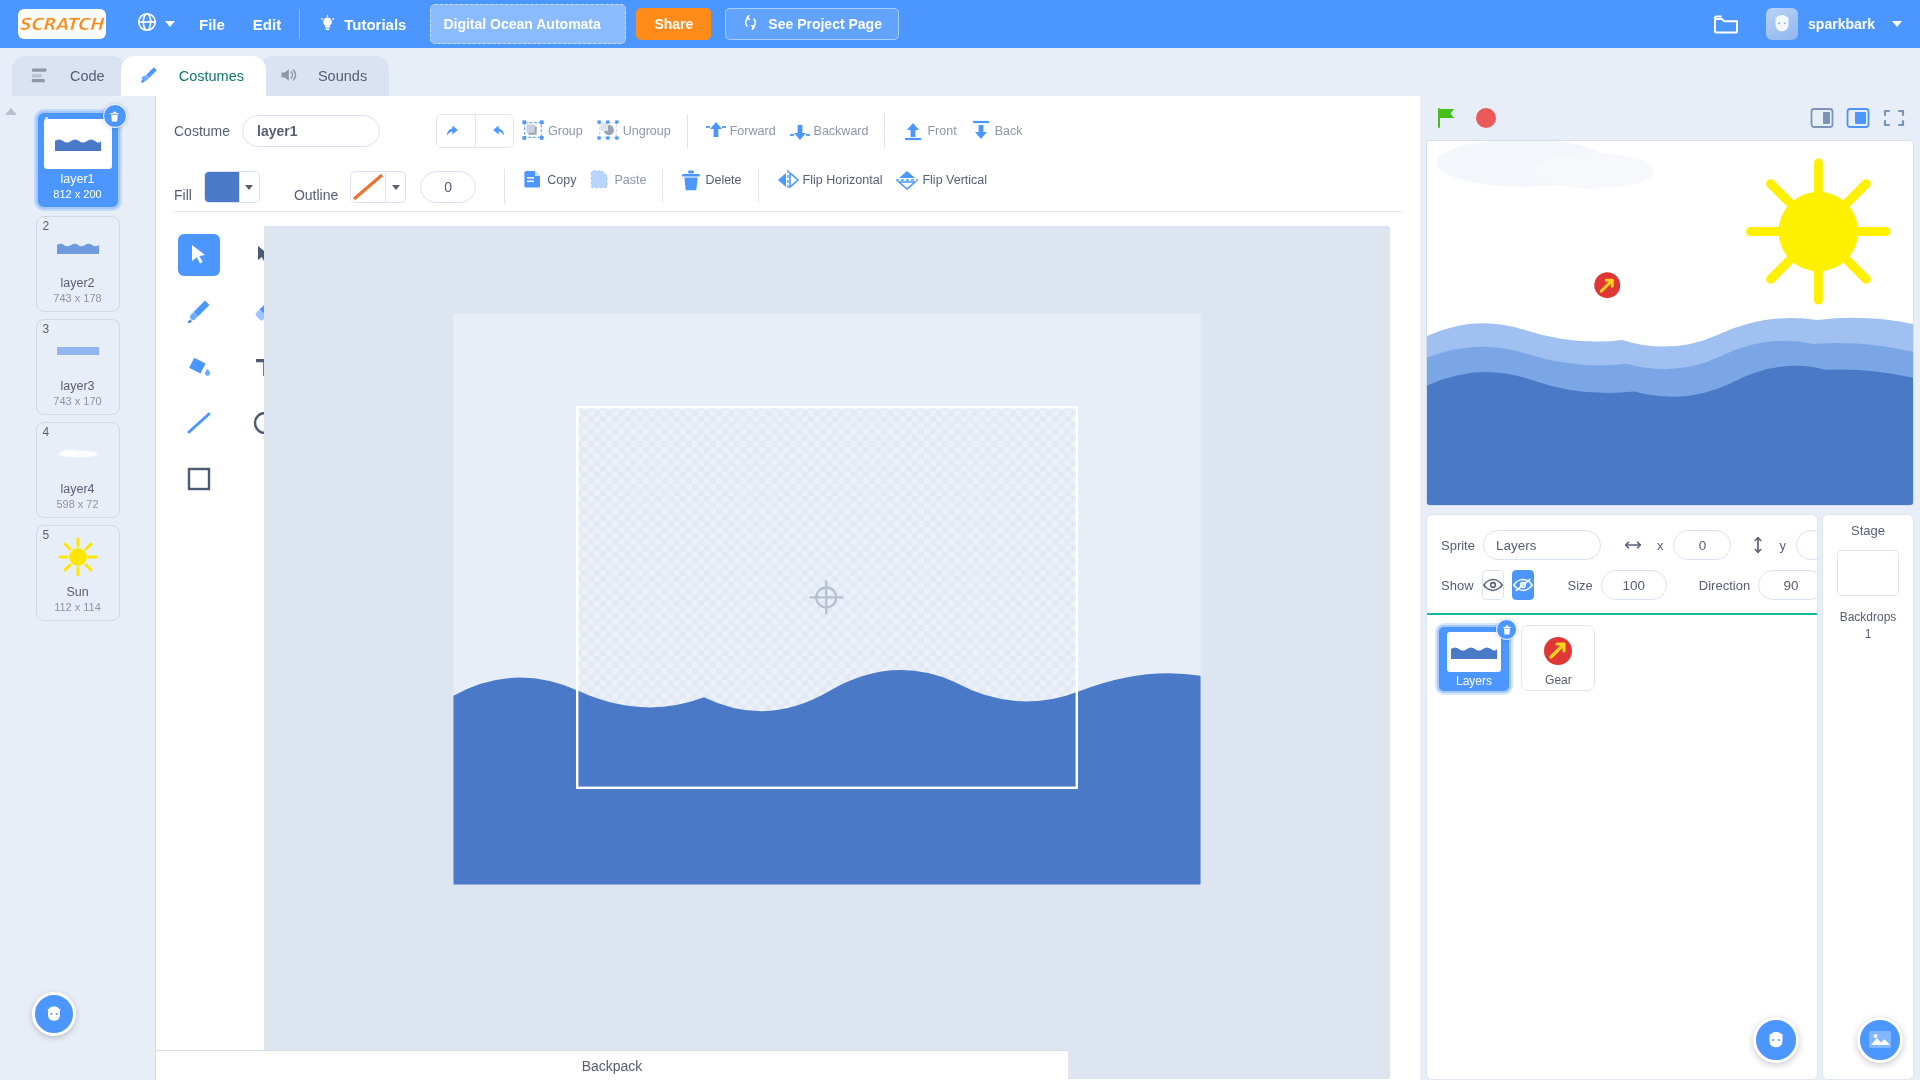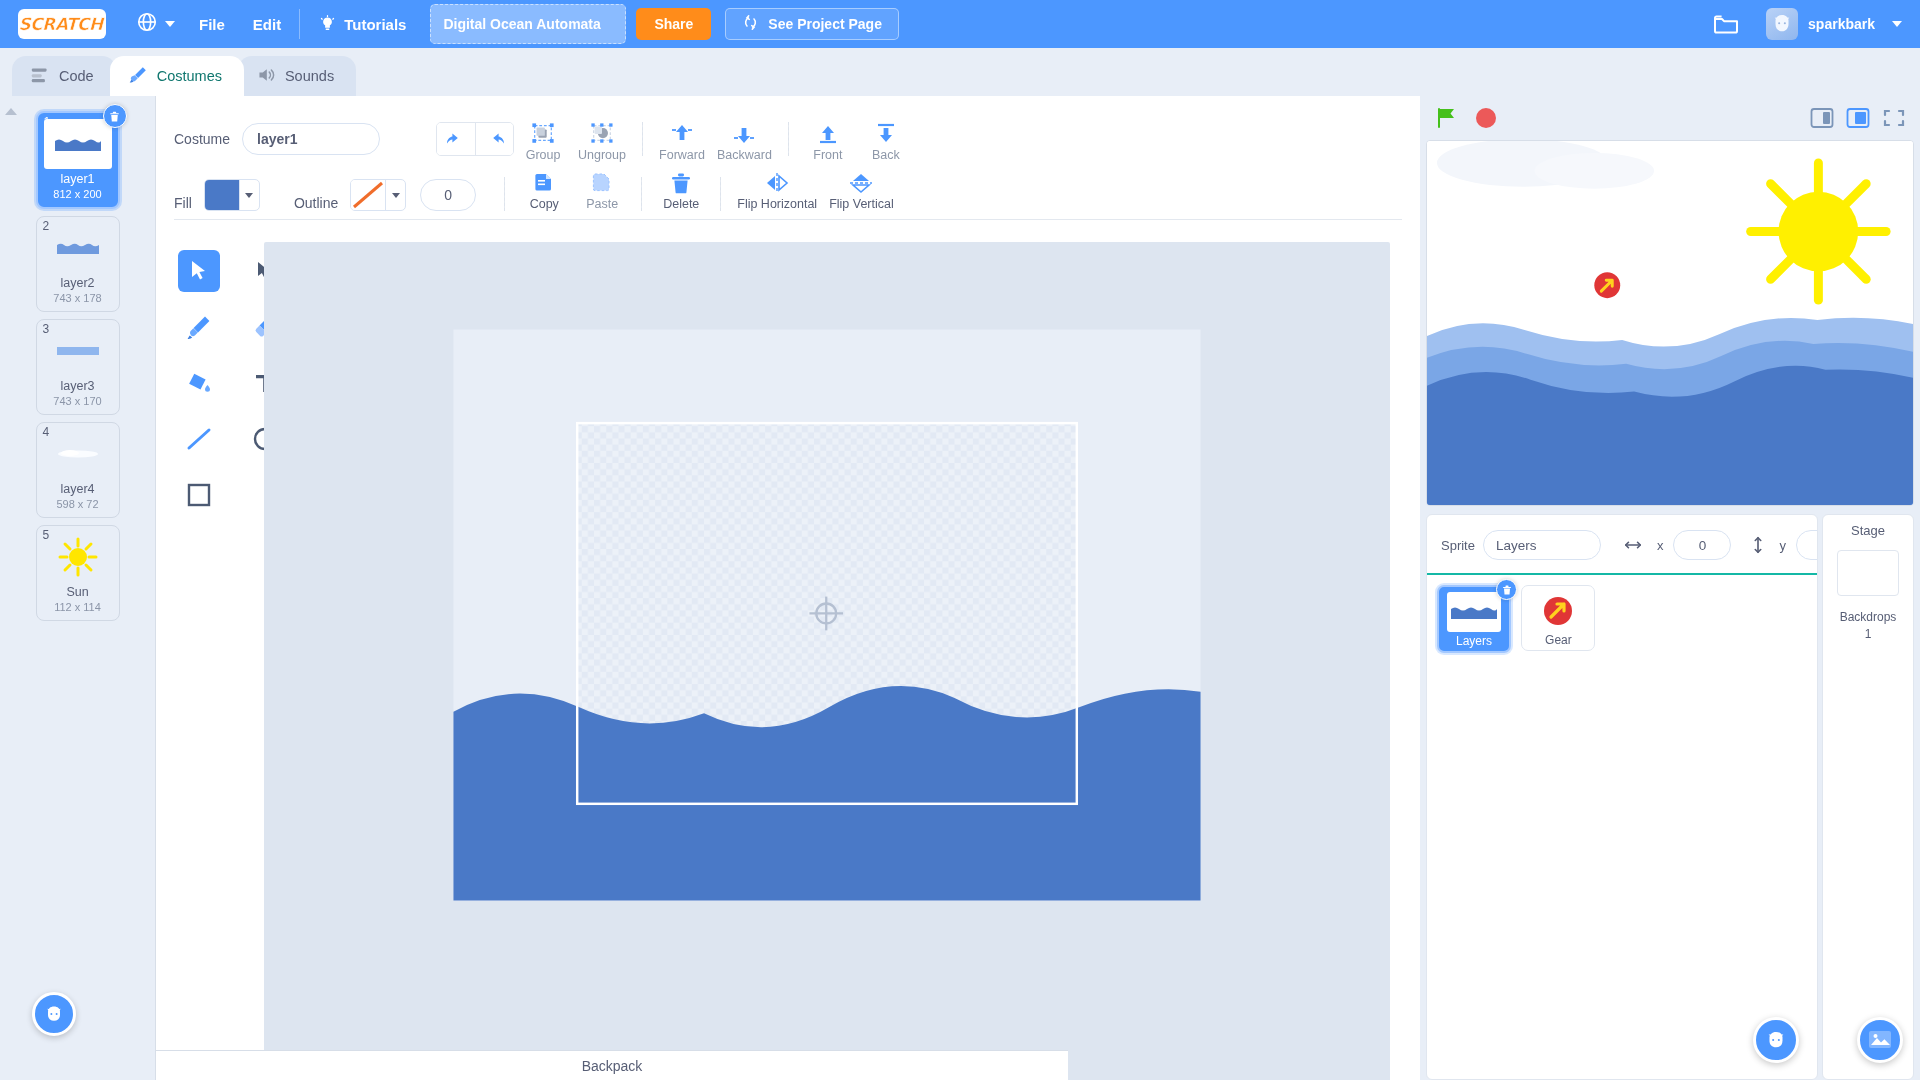--- a/index.html
+++ b/index.html
@@ -79,21 +79,21 @@
     overflow:hidden;
   }
   .username { color: #fff; font-size: 14px; font-weight: bold; }
 
   
   .tabrow {
     height: 48px; background: #e8eef7; display: flex;
     align-items: flex-end; padding-left: 12px; position: relative;
   }
   .tab {
-    display: flex; align-items: center; gap: 9px;
+    display: flex; align-items: center; gap: 20px;
     height: 40px; padding: 0 22px 0 18px;
     background: #d9e3f2; color: #575e75;
     border-radius: 14px 14px 0 0;
     font-size: 14.5px; cursor: pointer;
     margin-right: -6px; position: relative;
   }
   .tab.active {
     background: #fff; color: #0f766e; z-index: 3;
     font-weight: normal;
   }
@@ -148,21 +148,21 @@
     width: 44px; height: 44px; border-radius: 50%;
     background: #4c97ff; border: 3px solid #fff;
     box-shadow: 0 2px 6px rgba(0,0,0,0.2);
     display: flex; align-items: center; justify-content: center;
     cursor: pointer;
   }
 
   
   .paint { flex: 1 1 auto; background: #fff; display: flex; flex-direction: column;
            position: relative; min-width: 0; }
-  .paint-controls { padding: 8px 18px; }
+  .paint-controls { padding: 0 18px; }
   .ctl-row1 {
     display: flex; align-items: center; height: 58px;
     padding-top: 12px;
   }
   .ctl-row2 {
     display: flex; align-items: flex-end; height: 58px;
     border-bottom: 1px solid #e3e8ef;
     padding-bottom: 8px;
   }
   .lbl { font-size: 14px; color: #575e75; margin-right: 12px; }
@@ -176,21 +176,21 @@
     display: flex; margin-left: 56px;
     border: 1px solid #e0e6ef; border-radius: 5px; overflow: hidden;
   }
   .undo-btn {
     width: 38px; height: 32px; display: flex;
     align-items: center; justify-content: center; cursor: pointer;
     background: #fff;
   }
   .undo-btn + .undo-btn { border-left: 1px solid #e0e6ef; }
   .tool-btn {
-    display: flex; flex-direction: column; align-items: center;
+    display: flex; align-items: center;
     justify-content: flex-end; gap: 2px;
     min-width: 58px; padding: 0 6px; cursor: pointer; height: 46px;
   }
   .tool-btn span { font-size: 12.5px; color: #8d97a8; white-space: nowrap; }
   .tool-btn.enabled span { color: #575e75; }
   .vsep { width: 1px; height: 34px; background: #e3e8ef; margin: 0 10px; border-left:1px dashed #dde3ec;}
   .swatch-wrap {
     display: flex; align-items: center;
     border: 1px solid #d9e3f2; border-radius: 5px; overflow: hidden;
     height: 32px; background:#fff;
@@ -875,20 +875,40 @@
               <svg width="14" height="20" viewBox="0 0 14 22" fill="none" stroke="#575e75" stroke-width="1.8" stroke-linecap="round" stroke-linejoin="round">
                 <line x1="7" y1="3" x2="7" y2="19"></line>
                   <polyline points="4,6 7,3 10,6"></polyline>
                   <polyline points="4,16 7,19 10,16"></polyline>
               </svg>
             </span>
             <span class="si-axis">y</span>
             <input class="si-input si-small" value="0" style="">
           </div>
 
+          <div class="si-row">
+            <span class="si-lbl">Show</span>
+            <div class="vis-btn">
+              <svg width="20" height="16" viewBox="0 0 22 16" fill="none" stroke="#575e75" stroke-width="1.7">
+                <path d="M1 8s3.6-6 10-6 10 6 10 6-3.6 6-10 6S1 8 1 8z"></path>
+                  <circle cx="11" cy="8" r="2.6"></circle>
+              </svg>
+            </div>
+            <div class="vis-btn on">
+              <svg width="20" height="16" viewBox="0 0 22 16" fill="none" stroke="#ffffff" stroke-width="1.7">
+                <path d="M1 8s3.6-6 10-6 10 6 10 6-3.6 6-10 6S1 8 1 8z"></path>
+                  <circle cx="11" cy="8" r="2.6"></circle>
+                <line x1="3" y1="14.5" x2="19" y2="1.5"></line>
+              </svg>
+            </div>
+            <span class="si-lbl" style="width:auto;margin-left:26px">Size</span>
+            <input class="si-input si-small" style="width: 66px;" value="100">
+            <span class="si-lbl" style="width:auto;margin-left:24px">Direction</span>
+            <input class="si-input si-small" style="width: 66px;" value="90">
+          </div>
         </div>
 
         <div class="sprite-list">
           <div class="sprite-tile selected">
             <div class="del-badge" style="right:-8px;top:-8px;width:21px;height:21px">
               <svg width="12" height="12" viewBox="0 0 24 24" fill="#fff">
                 <rect x="4" y="6" width="16" height="2" rx="1"></rect>
                 <path d="M6 9h12l-1 12H7z"></path>
                   <rect x="9" y="3" width="6" height="3" rx="1"></rect>
               </svg>

